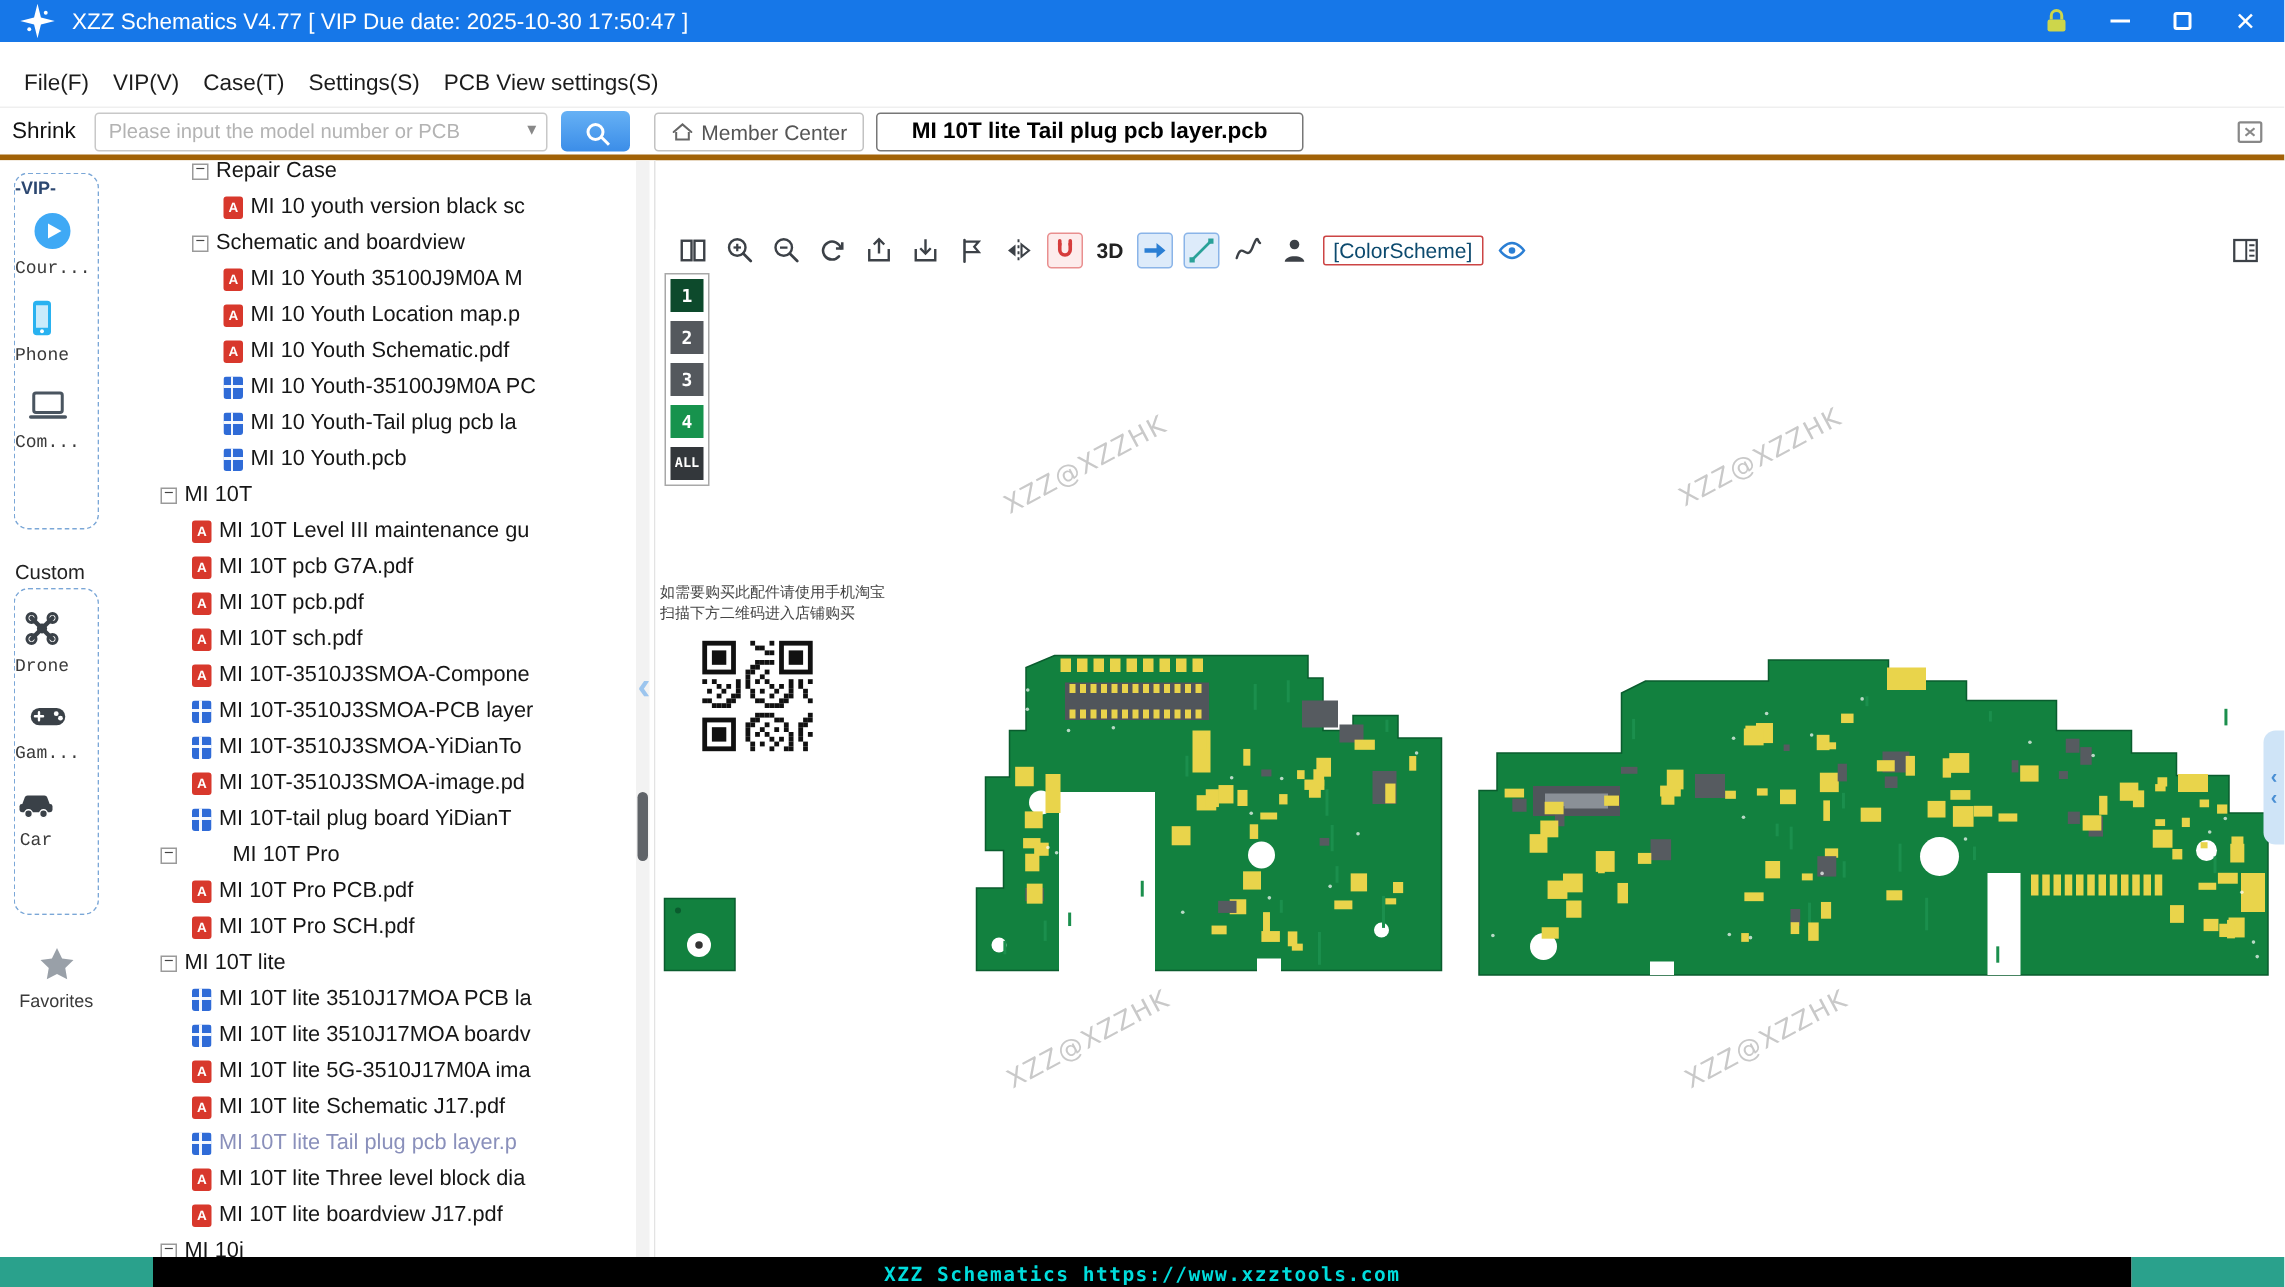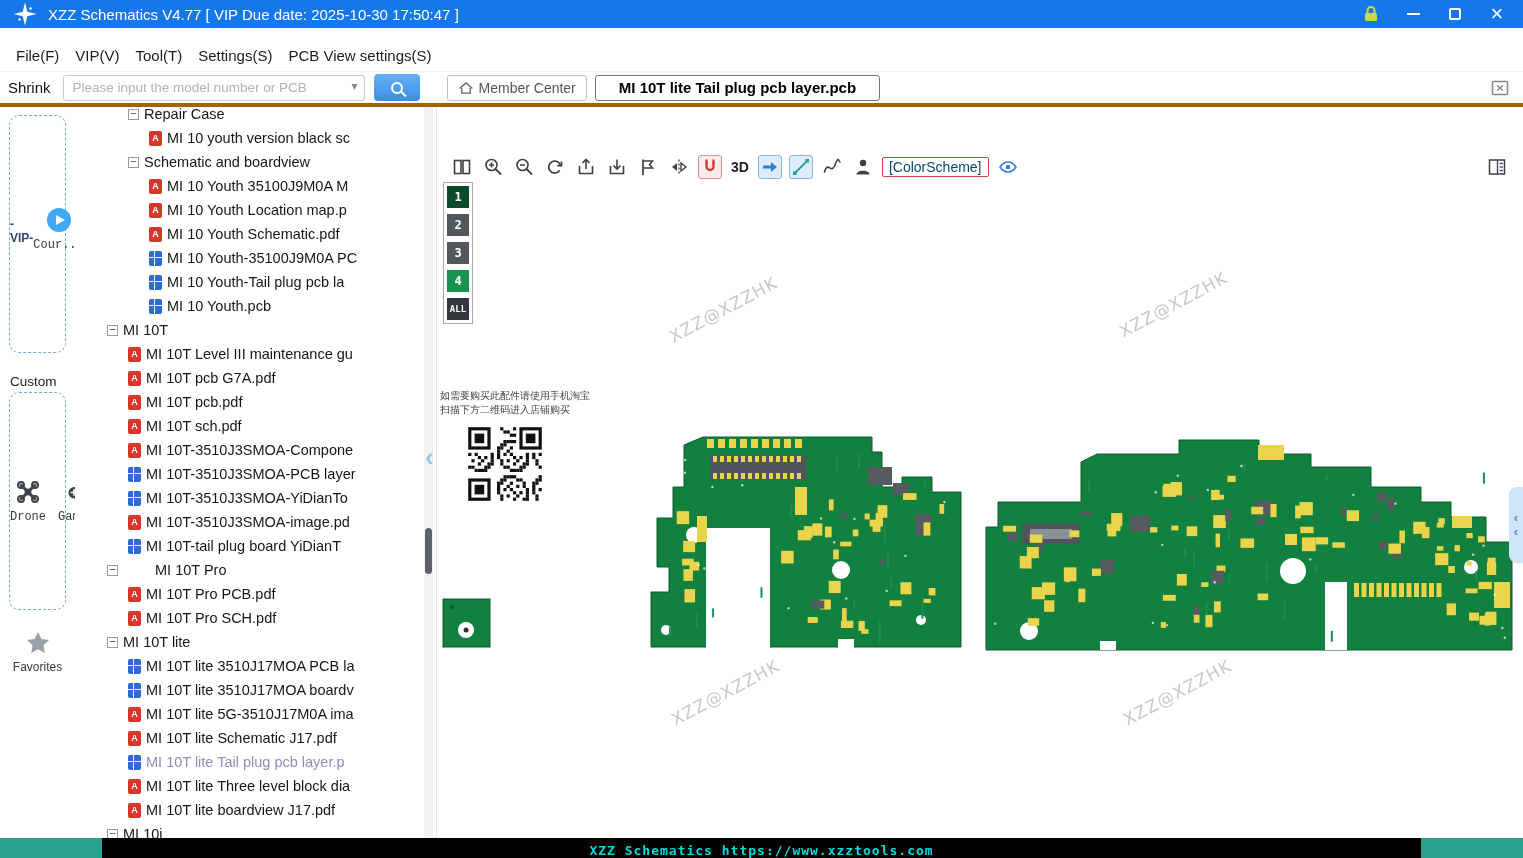--- a/index.html
+++ b/index.html
@@ -23,32 +23,32 @@
   
   .toolbar { position:absolute; left:0; top:72px; width:100%; height:35px; background:#fff; display:flex; align-items:center; border-bottom:4px solid #a16207; }
   .shrink-btn { margin:0 12px 0 8px; font-size:15px; color:#111; cursor:pointer; }
   .search-wrap { position:relative; width:302px; height:26px; }
   .search-wrap input { width:100%; height:100%; border:1px solid #c8c8c8; border-radius:3px; padding:0 24px 0 9px; font-size:13.5px; color:#333; font-family:"Liberation Sans", sans-serif; }
   .search-wrap input::placeholder { color:#b3b3b3; }
   .search-caret { position:absolute; right:7px; top:4px; font-size:12px; color:#888; cursor:pointer; }
   .search-btn { margin-left:9px; width:46px; height:27px; border:none; border-radius:4px; background:linear-gradient(#66b1f5,#3b8de8); display:flex; align-items:center; justify-content:center; cursor:pointer; }
   .mag-icon { position:relative; width:12px; height:12px; border:2px solid #fff; border-radius:50%; display:block; }
   .mag-icon::after { content:""; position:absolute; width:7px; height:2px; background:#fff; transform:rotate(45deg); right:-6px; bottom:-3px; }
-  .member-btn { margin-left:27px; height:26px; border:1px solid #c2c2c2; border-radius:3px; display:flex; align-items:center; gap:5px; padding:0 10px; color:#555; font-size:14px; background:#fff; cursor:pointer; }
+  .member-btn { margin-left:16px; height:26px; border:1px solid #c2c2c2; border-radius:3px; display:flex; align-items:center; gap:5px; padding:0 10px; color:#555; font-size:14px; background:#fff; cursor:pointer; }
   .doc-tab { margin-left:8px; height:26px; border:1px solid #777; border-radius:3px; display:flex; align-items:center; padding:0 23px; font-size:15px; font-weight:bold; color:#000; background:#fff; cursor:pointer; white-space:nowrap; }
   .tb-right-icon { margin-left:auto; margin-right:12px; cursor:pointer; }
 
   
   .workspace { position:absolute; left:0; top:107px; width:1523px; height:731px; background:#fff; }
 
   
   .rail { position:absolute; left:0; top:0; width:75px; height:100%; background:#fff; }
-  .dashed-box { position:absolute; left:9px; width:57px; border:1.5px dashed #7ba7d7; border-radius:10px; display:flex; flex-direction:row; align-items:center; }
+  .dashed-box { position:absolute; left:9px; width:57px; border:1.5px dashed #7ba7d7; border-radius:10px; display:flex; flex-direction:column; align-items:flex-start; }
   .vip-box { top:8px; height:238px; padding-top:2px; }
-  .custom-box { top:285px; height:218px; padding-top:12px;gap:12px; }
+  .custom-box { top:285px; height:218px; padding-top:12px; }
   .vip-title { font-size:12px; font-weight:bold; color:#2c4770; margin-bottom:8px; }
   .rail-item { display:flex; flex-direction:column; align-items:center; gap:4px; margin-bottom:12px; cursor:pointer; }
   .rail-item span.lbl { font-size:12px; color:#3a3a3a;font-family:Liberation Mono, monospace; }
   .custom-label { position:absolute; left:10px; top:267px; font-size:13.5px; color:#222; }
   .favorites { position:absolute; left:0; top:522px; width:75px; display:flex; flex-direction:column; align-items:center; gap:3px; cursor:pointer; }
   .favorites span.lbl { font-size:12px; color:#3a3a3a; }
 
   
   .tree-panel { position:absolute; left:75px; top:0; width:362px; height:100%; background:#fff; border-right:1px solid #e3e3e3; overflow:hidden; }
   .tree-list { margin-top:-5px; }
@@ -125,21 +125,21 @@
     <span class="win-btn">
         <span class="close-glyph">×</span>
       </span>
   </span>
 </div>
 
 <div class="menubar">
 
 <span class="menu-item">File(F)</span>
     <span class="menu-item">VIP(V)</span>
-    <span class="menu-item">Tool(T)</span>
+    <span class="menu-item">Case(T)</span>
     <span class="menu-item">Settings(S)</span>
     <span class="menu-item">PCB View settings(S)</span>
   </div>
 
 <div class="toolbar">
   <span class="shrink-btn">Shrink</span>
   <span class="search-wrap">
     <input placeholder="Please input the model number or PCB" style="">
     <span class="search-caret">▾</span>
   </span>

